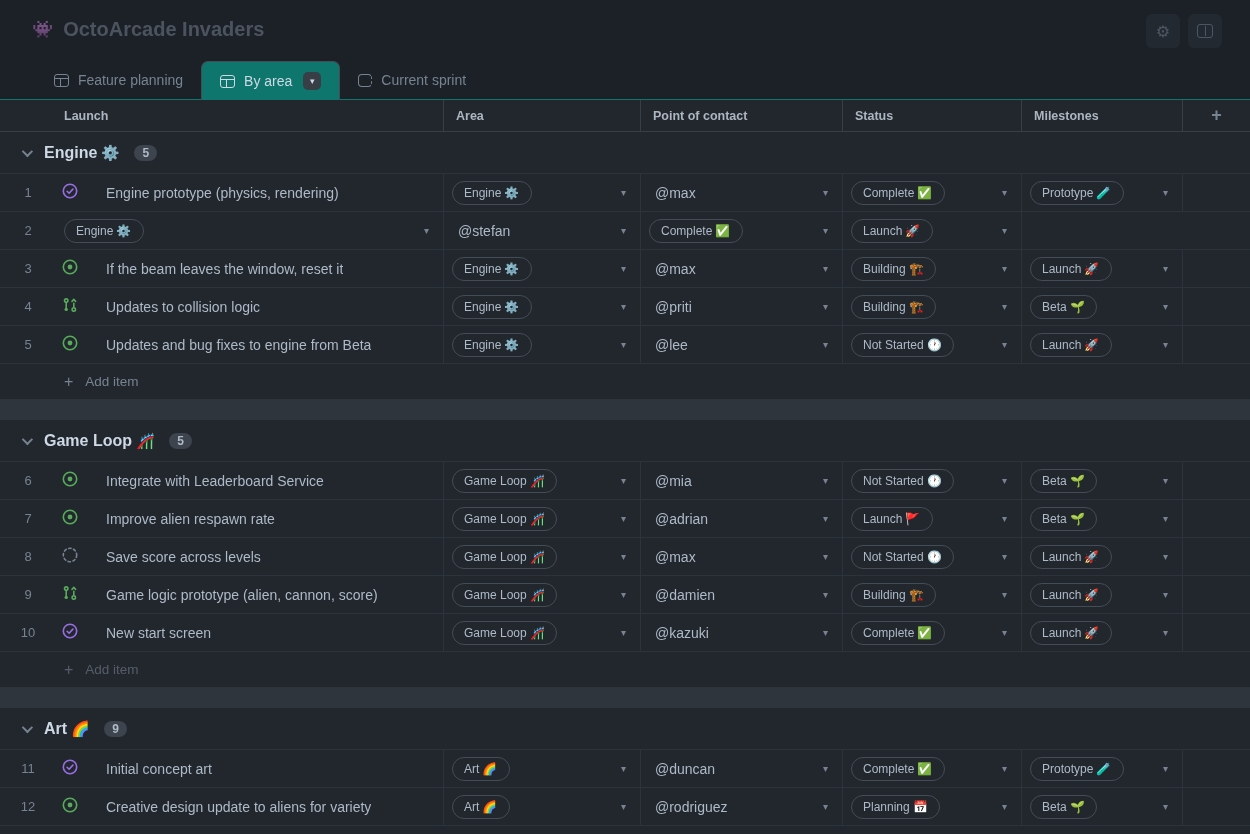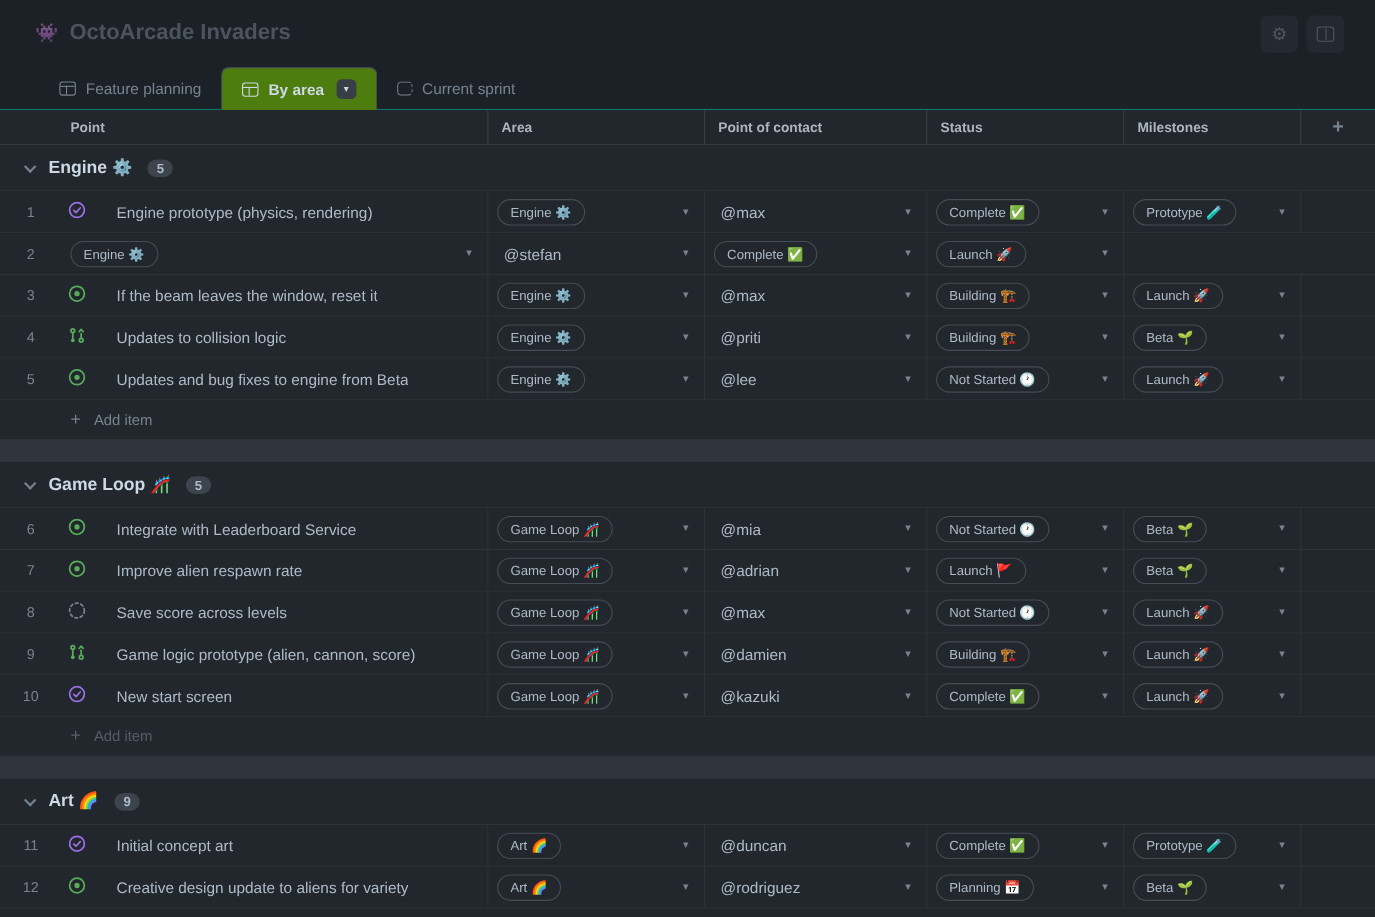--- a/index.html
+++ b/index.html
@@ -21,22 +21,22 @@
     display:flex; align-items:center; justify-content:center; font-size:16px; cursor:pointer; }
   .panel-glyph { width:16px; height:14px; border:1.5px solid #768390; border-radius:3px; position:relative; }
   .panel-glyph::after { content:""; position:absolute; top:1px; bottom:1px; right:1px; width:5px;
     border-left:1.5px solid #768390; }
 
   
   .tabbar { position:absolute; left:0; right:0; bottom:0; height:39px; display:flex; align-items:flex-end;
     padding-left:36px; border-bottom:1px solid #0f766e; }
   .tab { height:38px; display:flex; align-items:center; gap:9px; padding:0 18px; font-size:14px;
     color:#768390; cursor:pointer; position:relative; }
-  .tab.active { background:#4d7c0f; border:1px solid #444c55; border-bottom:none;
-    border-radius:7px 7px 0 0; color:#cdd9e5; font-weight:700; margin-bottom:-1px; height:39px; }
+  .tab.active { background:#0f766e; border:1px solid #444c55; border-bottom:none;
+    border-radius:7px 7px 0 0; color:#cdd9e5; font-weight:400; margin-bottom:-1px; height:39px; }
   .tbl-glyph { width:15px; height:13px; border:1.5px solid currentColor; border-radius:3px; position:relative; flex:none; }
   .tbl-glyph::before { content:""; position:absolute; left:0; right:0; top:3px; border-top:1.5px solid currentColor; }
   .tbl-glyph::after { content:""; position:absolute; top:3px; bottom:0; left:4.5px; border-left:1.5px solid currentColor; }
   .iter-glyph { width:14px; height:13px; border:1.5px solid currentColor; border-radius:4px;
     border-right:1.5px dashed currentColor; flex:none; }
   .tab-caret { width:18px; height:18px; border-radius:5px; background:#373e46; color:#cdd9e5;
     display:flex; align-items:center; justify-content:center; font-size:9px; margin-left:2px; }
 
   
   .grid-row { display:grid; grid-template-columns:56px 388px 197px 202px 179px 161px 1fr; align-items:stretch; }
@@ -115,21 +115,21 @@
       <div class="tab">
         <span class="iter-glyph"></span>
         <span>Current sprint</span>
       </div>
     </div>
   </div>
 
   <div class="grid-row col-head">
     <div class="cell"></div>
     <div class="cell">
-        <span class="ch-label first">Point</span>
+        <span class="ch-label first">Launch</span>
       </div>
     <div class="cell">
         <span class="ch-label">Area</span>
       </div>
     <div class="cell">
         <span class="ch-label">Point of contact</span>
       </div>
     <div class="cell">
         <span class="ch-label">Status</span>
       </div>

